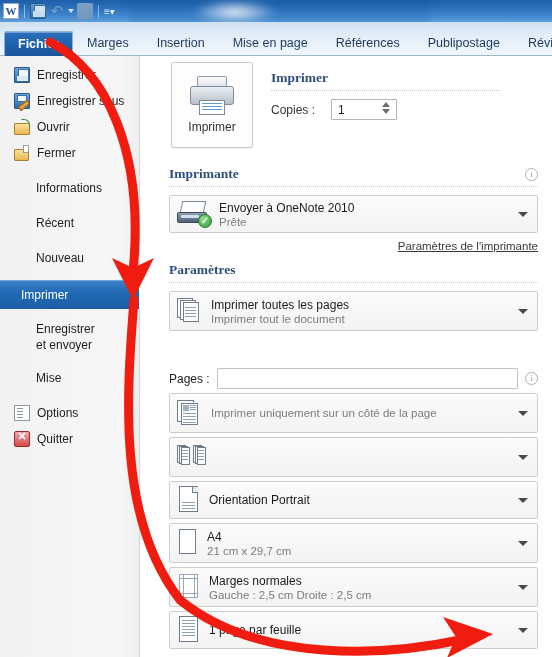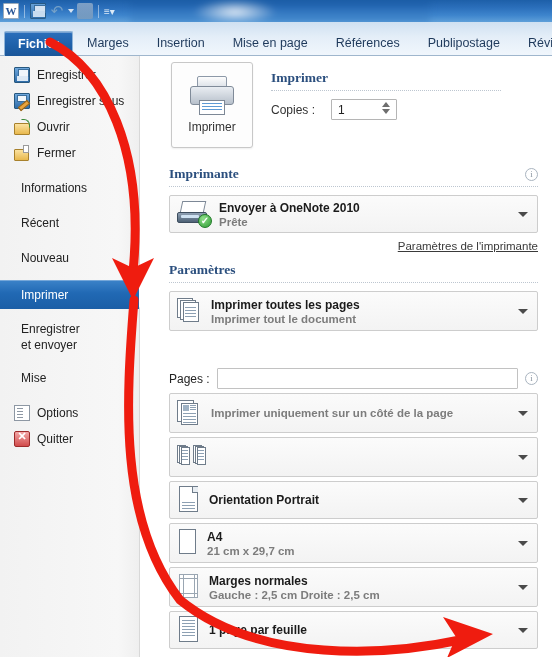--- a/index.html
+++ b/index.html
@@ -81,21 +81,21 @@
     position: absolute; left: 0; top: 0; width: 140px; height: 601px;
     background: linear-gradient(to right, #f2f2f2 0%, #f7f7f7 85%, #efefef 100%);
     border-right: 1px solid #d8d8d8;
   }
   .nav-list { padding-top: 6px; }
   .nav-item {
     display: flex; align-items: center; gap: 7px;
     height: 26px; padding-left: 14px; font-size: 12px; color: #222;
     cursor: default; position: relative;
   }
-  .nav-item.plain { padding-left: 21px; }
+  .nav-item.plain { padding-left: 36px; }
   .nav-item.gap { margin-top: 9px; }
   .nav-item.selected {
     background: linear-gradient(to bottom, #3c83c9 0%, #2169b4 45%, #1b5ea6 100%);
     color: #fff; height: 29px; padding-left: 21px;
     box-shadow: inset 0 1px 0 rgba(255,255,255,.3);
   }
   .nav-item.selected::after {
     content:""; position:absolute; right:-10px; top:0;
     width:0;height:0;
     border-top:14.5px solid transparent; border-bottom:14.5px solid transparent;
@@ -170,21 +170,21 @@
     font-family: "Liberation Serif", serif;
   }
 
   .combo {
     width: 100%; min-height: 27px; border: 1px solid #cdcdcd;
     background: linear-gradient(to bottom,#fbfbfb,#f3f3f3);
     border-radius: 2px; display:flex; align-items:center; gap:8px;
     padding: 3px 6px 3px 7px; position: relative; cursor: pointer; margin-bottom: 4px;
   }
   .combo.tall { min-height: 40px; }
-  .combo .cb-text { display:flex; flex-direction:column; justify-content:center; gap:1px;font-weight:bold; }
+  .combo .cb-text { display:flex; flex-direction:column; justify-content:center; gap:1px; }
   .cb-main { font-size: 12px; color: #1b1b1b; }
   .cb-sub  { font-size: 11.5px; color: #7c7c7c; }
   .cb-caret {
     position:absolute; right: 9px; top: 50%; margin-top:-2px;
     width:0;height:0;border-left:5px solid transparent;border-right:5px solid transparent;border-top:5px solid #4a4a4a;
   }
 
   .ci { position: relative; flex: 0 0 auto; }
   
   .ci-pages { width: 26px; height: 26px; }

